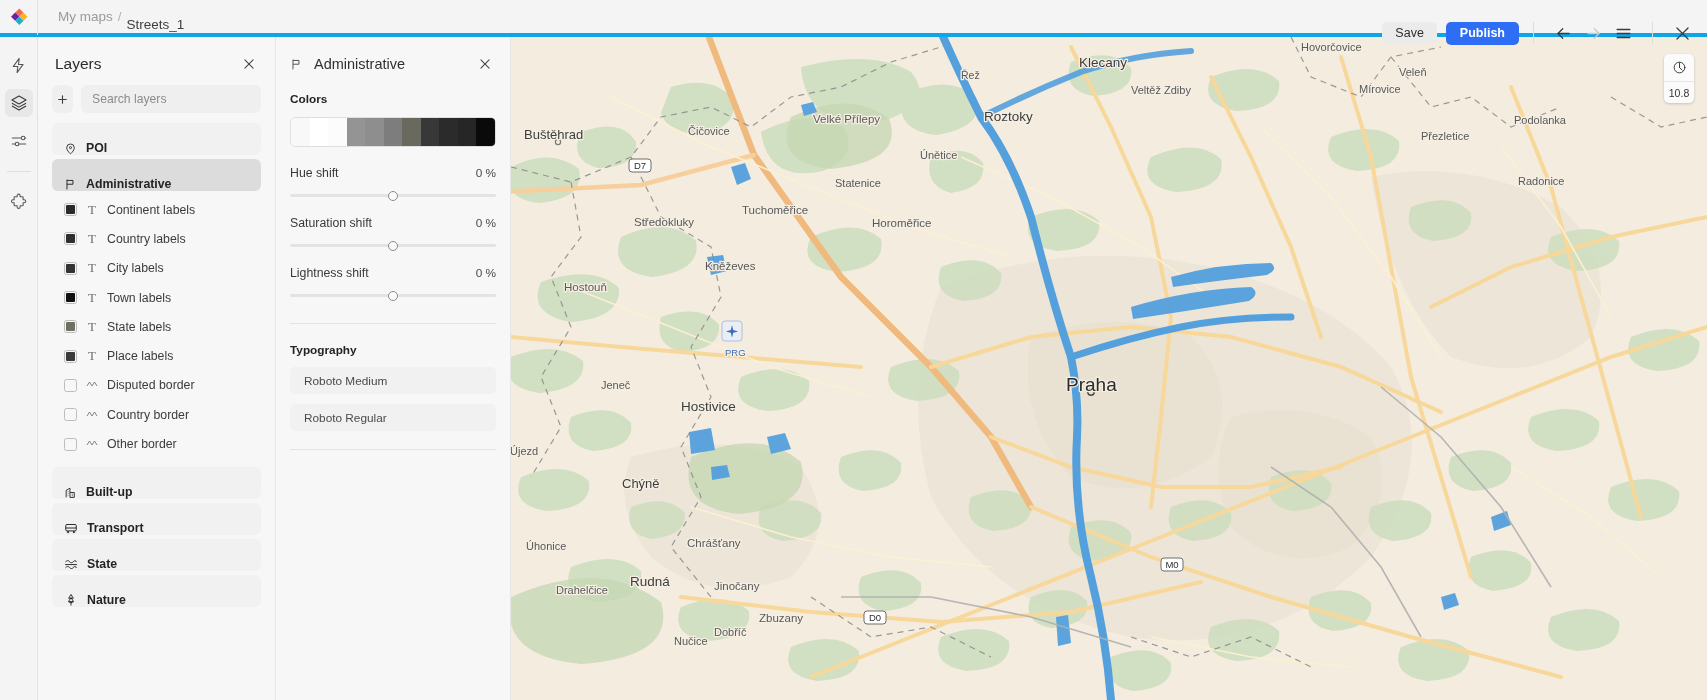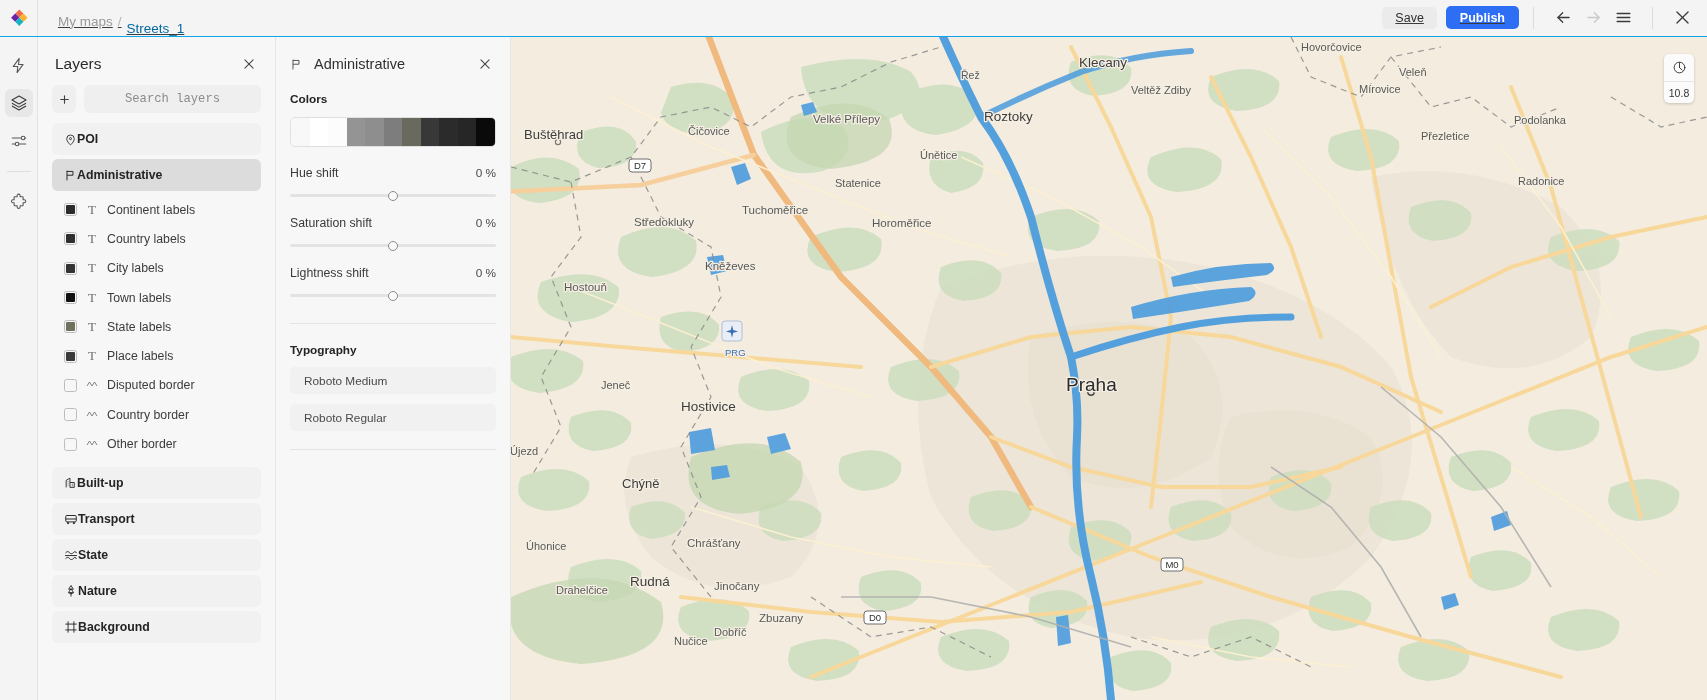--- a/index.html
+++ b/index.html
@@ -7,30 +7,30 @@
   body {
     font-family: "Liberation Sans", sans-serif;
     background:#f5f5f5; color:#3c3c3c;
     -webkit-font-smoothing: antialiased;
   }
   .app { position:relative; width:1707px; height:700px; }
 
   
   .topbar{
     position:absolute; top:0; left:0; width:1707px; height:37px;
-    background:#f4f4f4; display:flex; align-items:flex-end;
-    border-bottom:1px solid #0ea5e9; z-index:40;text-decoration:underline;
+    background:#f4f4f4; display:flex; align-items:center;
+    border-bottom:4px solid #0ea5e9; z-index:40;
   }
   .logo-cell{ width:38px; height:37px; display:flex; align-items:center; justify-content:center;
     border-right:1px solid #e2e2e2;}
   .logo{ width:20px; height:20px; position:relative; }
   .crumbs{ display:flex; align-items:center; gap:5px; margin-left:20px; font-size:13.5px;}
   .crumb-root{ color:#9a9a9a; }
   .crumb-sep{ color:#b5b5b5; }
-  .crumb-current{ color:#0369a1;margin-top:15px; }
+  .crumb-current{ color:#404040;margin-top:15px; }
   .topbar-right{ margin-left:auto; display:flex; align-items:center; height:37px; padding-right:10px; gap:0;margin-top:33px;}
   .btn-save{
     background:#ebebeb; border:none; border-radius:5px; height:22px;
     padding:0 13px; font-size:12.5px; color:#2e2e2e; cursor:pointer;
     font-family:inherit;
   }
   .btn-publish{
     background:#2d6ef5; border:none; border-radius:5px; height:23px;
     padding:0 14px; font-size:12.5px; color:#fff; cursor:pointer; margin-left:9px;
     font-family:inherit; font-weight:600;
@@ -57,26 +57,26 @@
   .layers-head{ display:flex; align-items:flex-start; padding:18px 17px 0 17px; }
   .layers-title{ font-size:15.5px; color:#2b2b2b; }
   .panel-x{ margin-left:auto; cursor:pointer; width:18px;height:18px;display:flex;align-items:center;justify-content:center;}
   .layers-search-row{ display:flex; align-items:center; gap:8px; padding:12px 14px 10px 14px;}
   .add-btn{
     width:30px;height:28px;background:#efefef;border-radius:6px;
     display:flex;align-items:center;justify-content:center;cursor:pointer;color:#444;font-size:16px;
   }
   .search-box{
     flex:1; height:28px; background:#efefef; border-radius:6px; border:none;
-    padding:0 11px; font-size:12.2px; color:#4c1d95; font-family:Liberation Mono, monospace; outline:none;text-align:center;
+    padding:0 11px; font-size:12.2px; color:#4c1d95; font-family:Liberation Sans, sans-serif; outline:none;
   }
   .search-box::placeholder{ color:#8b8b8b; }
   .group{
     margin:0 14px 4px 14px; background:#f1f1f1; border-radius:6px;
-    display:flex; align-items:center; height:32px; padding:0 12px; gap:0; cursor:pointer;
+    display:flex; align-items:flex-end; height:32px; padding:0 12px; gap:9px; cursor:pointer;
   }
   .group.active{ background:#dcdcdc; }
   .group-name{ font-size:12.3px; font-weight:bold; color:#242424; }
   .sublist{ margin:0 14px; background:#f7f7f7; border-radius:0 0 6px 6px; padding-bottom:3px; }
   .sub-item{
     display:flex; align-items:center; height:29.3px; padding:0 12px; gap:9px; cursor:pointer;
   }
   .swatch{
     width:13px;height:13px;border-radius:2.5px;border:1.3px solid #bdbdbd; flex:none;
     display:flex;align-items:center;justify-content:center;
@@ -353,29 +353,20 @@
     <div class="group">
       <svg width="14" height="14" viewBox="0 0 24 24" fill="none" stroke="#1d1d1d" stroke-width="1.5" stroke-linejoin="round">
         <path d="M12 2.5L8 9h8l-4-6.5z"></path>
           <path d="M12 8l-4.5 7h9L12 8z"></path>
           <path d="M12 14v7.5"></path>
         <path d="M12 17l3.5-2M12 17l-3.5-2"></path>
       </svg>
       <span class="group-name">Nature</span>
     </div>
 
-    <div class="group">
-      <svg width="14" height="14" viewBox="0 0 24 24" fill="none" stroke="#1d1d1d" stroke-width="1.5" stroke-linecap="round">
-        <path d="M7 3v18"></path>
-          <path d="M17 3v18"></path>
-          <path d="M3 7h18"></path>
-          <path d="M3 17h18"></path>
-      </svg>
-      <span class="group-name">Background</span>
-    </div>
   </div>
 
   <div class="props">
     <div class="props-head">
       <svg width="13" height="13" viewBox="0 0 24 24" fill="none" stroke="#3d3d3d" stroke-width="1.6" stroke-linejoin="round">
         <path d="M5.5 3v18"></path>
           <path d="M5.5 4.5h11v7h-11"></path>
       </svg>
       <div class="props-title">Administrative</div>
       <div class="panel-x">

